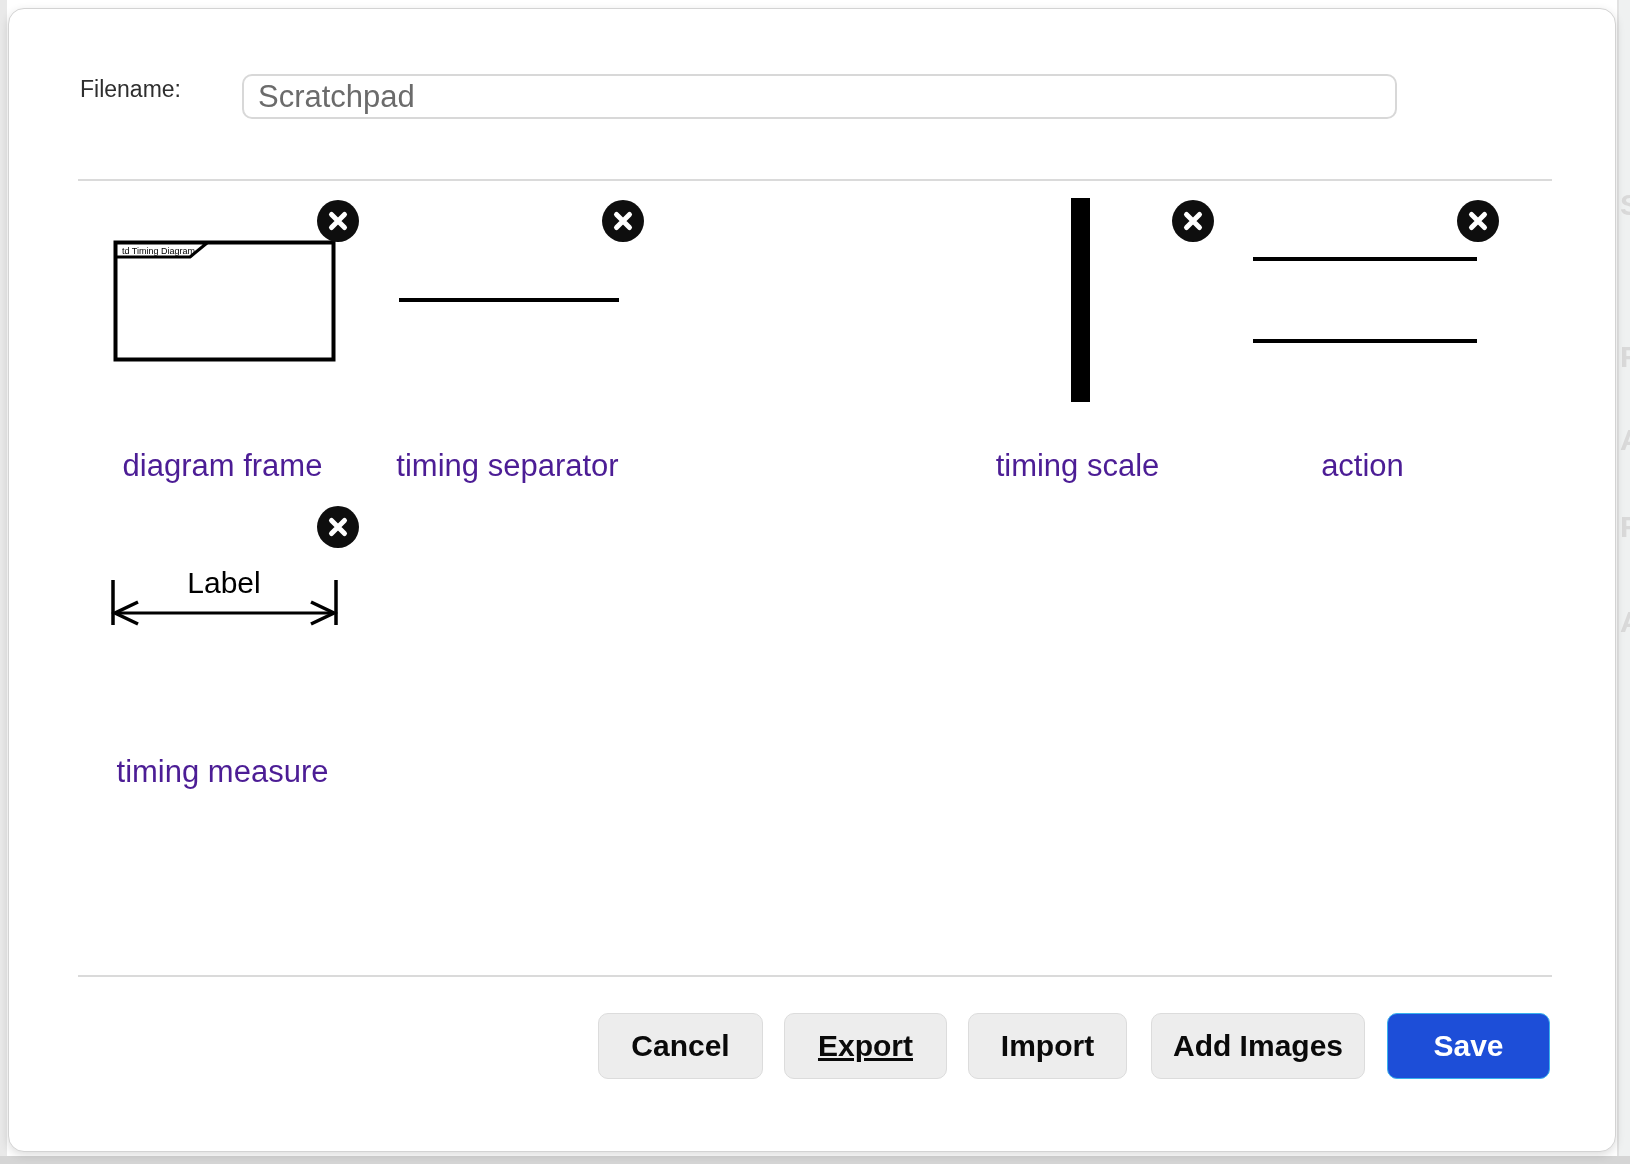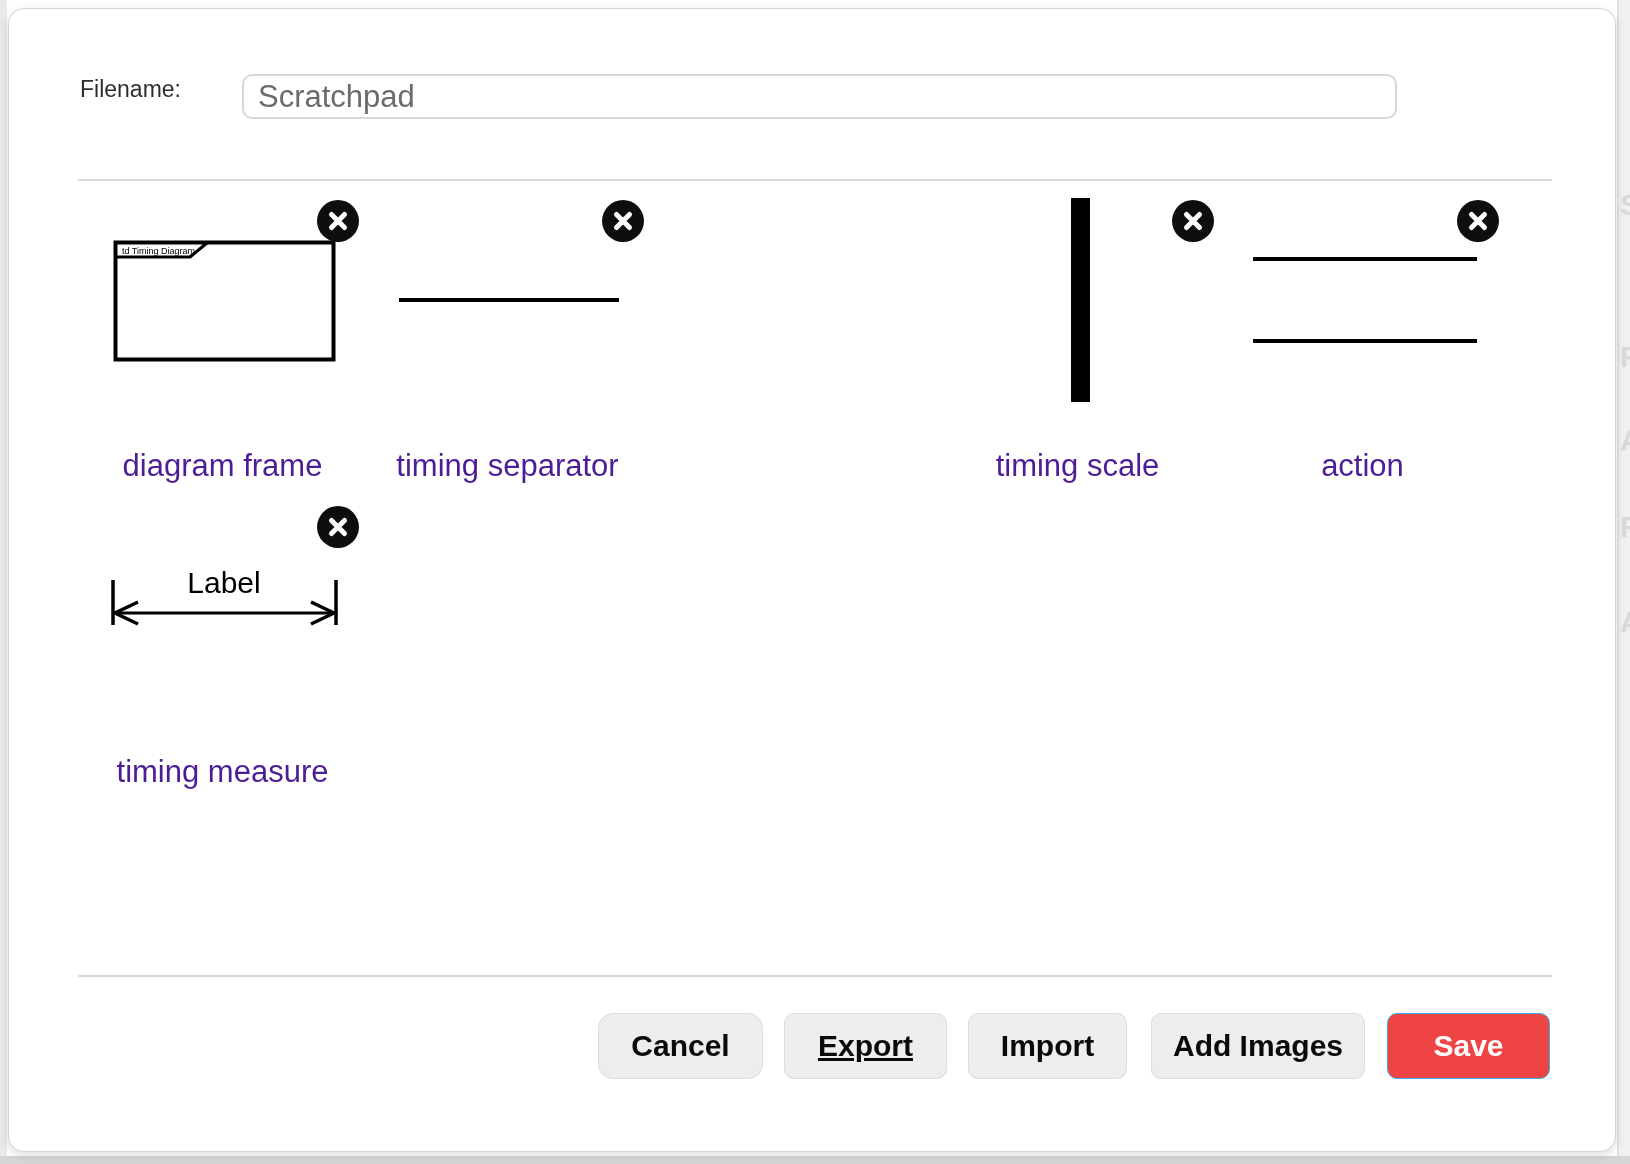--- a/index.html
+++ b/index.html
@@ -37,25 +37,25 @@
   .x-badge svg { display:block; }
 
   .shape { position:absolute; background:#000; }
   .icon-svg { position:absolute; }
 
   
   .btn { position:absolute; top:1013px; height:66px; border-radius:10px;
          border:1px solid #dcdcdc; background:#ededed; color:#0a0a0a;
          font-family:"Liberation Sans", sans-serif; font-size:30px; font-weight:600;
          text-align:center; cursor:pointer; }
-  .btn-cancel { left:598px;  width:165px;border-radius:15px; }
+  .btn-cancel { left:598px;  width:165px; }
   .btn-export { left:784px;  width:163px;text-decoration:underline; }
   .btn-import { left:968px;  width:159px; }
   .btn-add    { left:1151px; width:214px; }
-  .btn-save   { left:1387px; width:163px; background:#ef4444; border-color:#38b2ee; color:#ffffff; }
+  .btn-save   { left:1387px; width:163px; background:#1d4ed8; border-color:#38b2ee; color:#ffffff; }
 </style>
 </head>
 <body>
 
 <div class="stage">
 
   <div class="edge-left"></div>
   <div class="edge-right">
     <span style="top:188px">S</span>
     <span style="top:340px">F</span>

